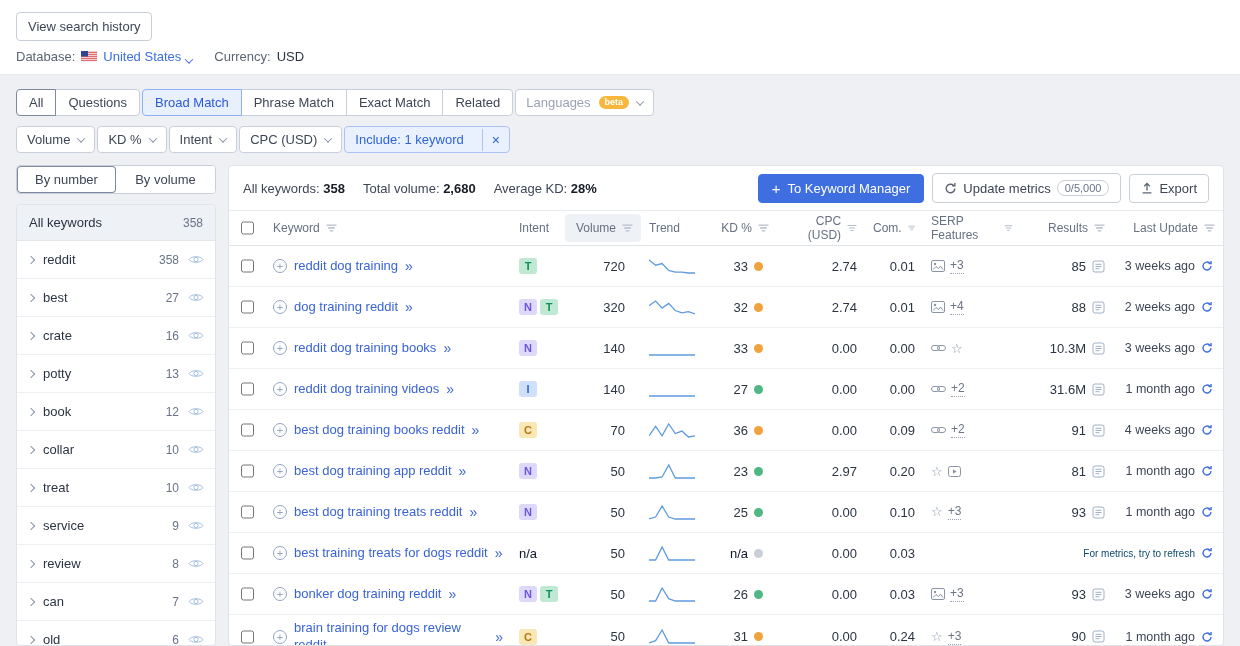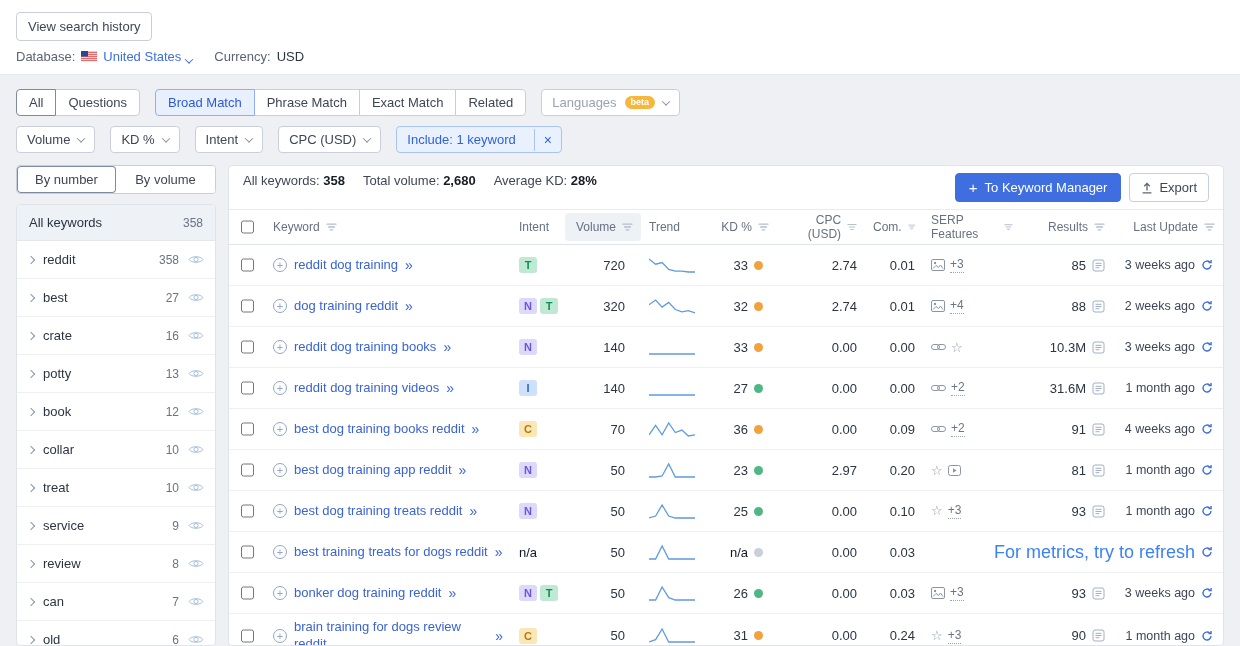--- a/index.html
+++ b/index.html
@@ -16,21 +16,21 @@
   .db-link{display:inline-flex;align-items:flex-end;gap:5px;color:var(--accent);cursor:pointer}
   .meta-sep{width:10px}
   .meta-value{color:#2b3442}
   
   .chev{display:inline-block;width:6px;height:6px;border-right:1.6px solid #8a94a6;border-bottom:1.6px solid #8a94a6}
   .chev.down{transform:rotate(45deg) translate(-1px,-1px)}
   .chev.right{transform:rotate(-45deg)}
   .chev.blue{border-color:var(--accent)}
   
   .filters{padding:14px 16px 12px;display:flex;flex-direction:column;gap:10px}
-  .filter-row{display:flex;align-items:center;gap:15px;flex-wrap:nowrap}
+  .filter-row{display:flex;align-items:center;gap:2px;flex-wrap:nowrap}
   .btn-group{display:flex}
   .gbtn{background:#fff;border:1px solid #c9cfda;padding:5px 12px;font-size:13px;color:#3e4656;
         margin-left:-1px;position:relative;cursor:pointer}
   .gbtn:first-child{border-radius:4px 0 0 4px;margin-left:0}
   .gbtn:last-child{border-radius:0 4px 4px 0}
   .g-active{border-color:#7e8aa0;z-index:2}
   .g-blue{background:#e9f0fd;border-color:#8fb0f2;color:#2b59d8;z-index:2}
   .chip{display:inline-flex;align-items:center;gap:8px;background:#fff;border:1px solid #c9cfda;
         border-radius:4px;padding:5px 10px;font-size:13px;color:#3e4656;cursor:pointer;white-space:nowrap}
   .lang-label{color:#9aa3b2}
@@ -51,21 +51,21 @@
                 background:#eef1f6;font-size:13px;color:#2b3442;border-bottom:1px solid #e4e8ee;cursor:pointer}
   .gcount{color:#6a7385;font-size:12px}
   .group-item{display:flex;align-items:center;gap:9px;padding:0 11px;height:38px;
               border-bottom:1px solid #eef0f4;font-size:13px;color:#2b3442;cursor:pointer}
   .glabel{flex:1}
   .gnum{color:#6a7385;font-size:12px}
   .eye-wrap{color:#a5c0dc;display:flex;cursor:pointer}
   
   .main-card{flex:1;background:#fff;border:1px solid #dfe3ea;border-radius:4px;overflow:hidden;
              display:flex;flex-direction:column}
-  .summary-row{display:flex;justify-content:space-between;align-items:flex-start;padding:7px 14px;min-height:42px}
+  .summary-row{display:flex;justify-content:space-between;align-items:center;padding:7px 14px;min-height:42px}
   .summary-stats{display:flex;gap:18px;font-size:13px;color:#3e4656;white-space:nowrap}
   .stat b{color:#181c25}
   .summary-actions{display:flex;gap:8px;align-items:center}
   .btn-primary{display:inline-flex;align-items:center;gap:7px;background:var(--accent);
                border:1px solid var(--accent);border-radius:4px;padding:6px 13px;font-size:13px;
                color:#fff;cursor:pointer;white-space:nowrap}
   .btn-primary .plus{font-size:15px;line-height:1}
   .quota-pill{border:1px solid #c9cfda;border-radius:9px;padding:1px 7px;font-size:11px;color:#6a7385}
   .btn .icon{display:flex;color:#5b6472}
   
@@ -91,21 +91,21 @@
   .kdot{width:9px;height:9px;border-radius:50%;flex:none}
   .na{color:#0f172a}
   .serpcell{gap:5px}
   .serp-ic{color:#8a96a8;display:flex;align-items:center}
   .serp-star{font-size:13px;line-height:1;color:#8a96a8}
   .serp-more{color:#6b7587;font-size:12px;border-bottom:1px dotted #9aa3b2;cursor:pointer;line-height:1.2}
   .rescell{padding-right:8px}
   .res-ic{display:flex;color:#9fb0c6;cursor:pointer}
   .updcell{font-size:12.5px;color:#3e4656;padding-right:10px;white-space:nowrap}
   .rowrefresh{color:var(--accent);display:flex;cursor:pointer}
-  .cnote{padding-right:10px;font-size:18px;color:#3b82f6;white-space:nowrap}
+  .cnote{padding-right:10px;font-size:10px;color:#0c4a6e;white-space:nowrap}
   .spark{display:block}
 </style>
 </head>
 <body>
 
 <div class="page">
 
   <header class="topbar">
     <div class="title-row">
       <button class="btn">View search history</button>
@@ -322,20 +322,30 @@
             <span>Average KD:</span> <b>28%</b>
           </span>
         </div>
         <div class="summary-actions">
           <button class="btn-primary">
             <span class="plus">+</span>
             <span>To Keyword Manager</span>
           </button>
           <button class="btn">
             <span class="icon">
+              <svg width="13" height="13" viewBox="0 0 13 13">
+                  <path d="M10.8 6.5a4.3 4.3 0 1 1-1.26-3.04" fill="none" stroke="currentColor" stroke-width="1.4"></path>
+                  <path d="M10.9 1.1v2.7H8.2" fill="none" stroke="currentColor" stroke-width="1.4"></path>
+                </svg>
+            </span>
+            <span>Update metrics</span>
+            <span class="quota-pill">0/5,000</span>
+          </button>
+          <button class="btn">
+            <span class="icon">
               <svg width="12" height="12" viewBox="0 0 12 12">
                   <path d="M6 8.6V1.8M3.2 4.2 6 1.4l2.8 2.8" stroke="currentColor" fill="none" stroke-width="1.3"></path>
                   <path d="M1.6 10.8h8.8" stroke="currentColor" stroke-width="1.3"></path>
                 </svg>
             </span>
             <span>Export</span>
           </button>
         </div>
       </div>
       <div class="table">

